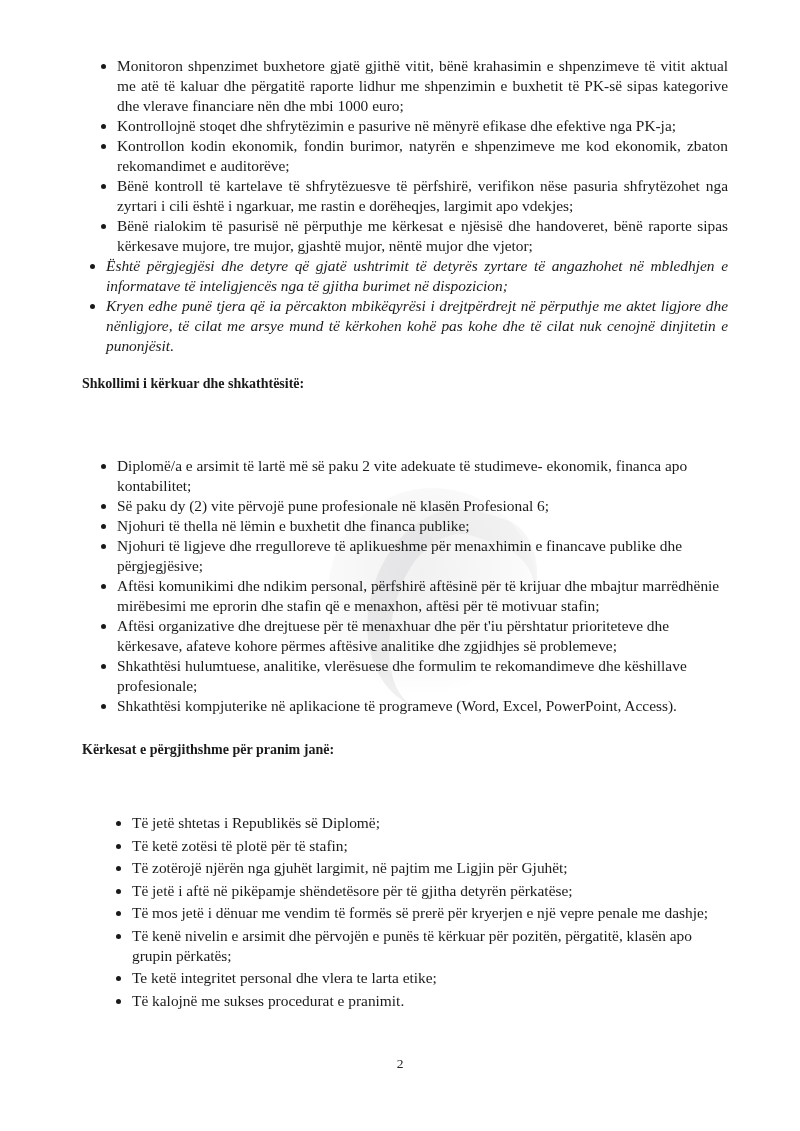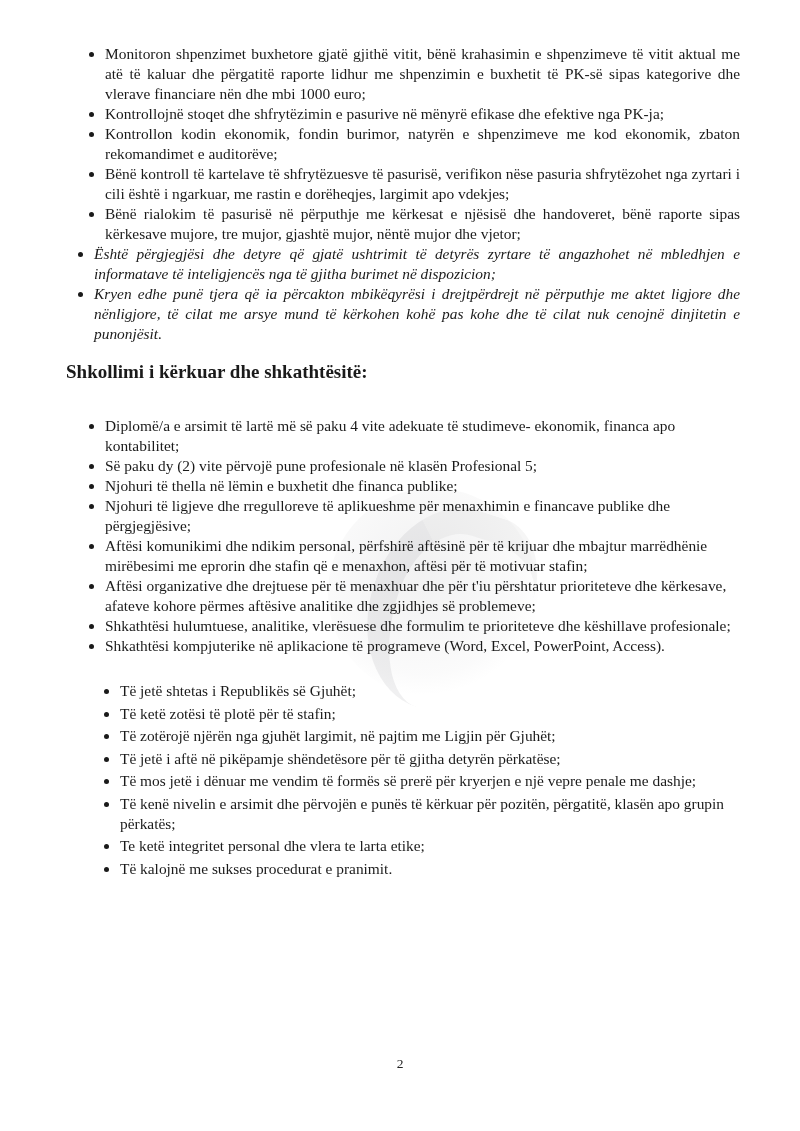--- a/index.html
+++ b/index.html
@@ -43,21 +43,21 @@
   .watermark .wm-swoosh {
     position: absolute;
     left: 52px; top: 18px;
     width: 130px; height: 180px;
     border-left: 26px solid rgba(110,110,115,0.10);
     border-top: 26px solid rgba(110,110,115,0.06);
     border-radius: 60% 40% 50% 60%;
     transform: rotate(18deg);
   }
   ul.bullets {
-    margin: 0;
+    margin: 12px;
     padding: 0 0 0 39px;
     list-style: disc outside;
     font-size: 15.4px;
     line-height: 20px;
   }
   ul.bullets li {
     margin: 0;
     padding: 0;
   }
   ul.justified {
@@ -67,24 +67,24 @@
     margin-left: -11px;
     font-style: italic;
   }
   ul.general {
     padding-left: 54px;
   }
   ul.general li {
     margin-bottom: 2.5px;
   }
   .heading {
-    font-size: 19px;
+    font-size: 14px;
     font-weight: bold;
     line-height: 21px;
-    margin: 0;
+    margin: 16px;
   }
   .heading.h-education {
     margin-top: 17px;
   }
   .spacer-after-h1 { height: 34px; }
   .heading.h-general {
     margin-top: 23px;
   }
   .spacer-after-h2 { height: 25px; }
   .page-footer {
@@ -105,46 +105,47 @@
   <div class="wm-circle"></div>
   <div class="wm-swoosh"></div>
 </div>
 
 <div class="doc">
 
   <ul class="bullets justified">
     <li>Monitoron shpenzimet buxhetore gjatë gjithë vitit, bënë krahasimin e shpenzimeve të vitit aktual me atë të kaluar dhe përgatitë raporte lidhur me shpenzimin e buxhetit të PK-së sipas kategorive dhe vlerave financiare nën dhe mbi 1000 euro;</li>
     <li>Kontrollojnë stoqet dhe shfrytëzimin e pasurive në mënyrë efikase dhe efektive nga PK-ja;</li>
     <li>Kontrollon kodin ekonomik, fondin burimor, natyrën e shpenzimeve me kod ekonomik, zbaton rekomandimet e auditorëve;</li>
-    <li>Bënë kontroll të kartelave të shfrytëzuesve të pasurisë, verifikon nëse pasuria shfrytëzohet nga zyrtari i cili është i ngarkuar, me rastin e dorëheqjes, largimit apo vdekjes;</li>
+    <li>Bënë kontroll të kartelave të shfrytëzuesve të përfshirë, verifikon nëse pasuria shfrytëzohet nga zyrtari i cili është i ngarkuar, me rastin e dorëheqjes, largimit apo vdekjes;</li>
     <li>Bënë rialokim të pasurisë në përputhje me kërkesat e njësisë dhe handoveret, bënë raporte sipas kërkesave mujore, tre mujor, gjashtë mujor, nëntë mujor dhe vjetor;</li>
     <li class="outdent">Është përgjegjësi dhe detyre që gjatë ushtrimit të detyrës zyrtare të angazhohet në mbledhjen e informatave të inteligjencës nga të gjitha burimet në dispozicion;</li>
     <li class="outdent">Kryen edhe punë tjera që ia përcakton mbikëqyrësi i drejtpërdrejt në përputhje me aktet ligjore dhe nënligjore, të cilat me arsye mund të kërkohen kohë pas kohe dhe të cilat nuk cenojnë dinjitetin e punonjësit.</li>
   </ul>
 
   <h2 class="heading h-education">Shkollimi i kërkuar dhe shkathtësitë:</h2>
 
   <div class="spacer-after-h1"></div>
 
   <ul class="bullets">
-    <li>Diplomë/a e arsimit të lartë më së paku 4 vite adekuate të studimeve- ekonomik, financa apo kontabilitet;</li>
-    <li>Së paku dy (2) vite përvojë pune profesionale në klasën Profesional 5;</li>
+    <li>Diplomë/a e arsimit të lartë më së paku 2 vite adekuate të studimeve- ekonomik, financa apo kontabilitet;</li>
+    <li>Së paku dy (2) vite përvojë pune profesionale në klasën Profesional 6;</li>
     <li>Njohuri të thella në lëmin e buxhetit dhe financa publike;</li>
     <li>Njohuri të ligjeve dhe rregulloreve të aplikueshme për menaxhimin e financave publike dhe përgjegjësive;</li>
     <li>Aftësi komunikimi dhe ndikim personal, përfshirë aftësinë për të krijuar dhe mbajtur marrëdhënie mirëbesimi me eprorin dhe stafin që e menaxhon, aftësi për të motivuar stafin;</li>
     <li>Aftësi organizative dhe drejtuese për të menaxhuar dhe  për t'iu përshtatur prioriteteve dhe kërkesave, afateve kohore përmes aftësive analitike dhe zgjidhjes së problemeve;</li>
-    <li>Shkathtësi hulumtuese, analitike, vlerësuese dhe formulim te prioriteteve dhe këshillave profesionale;</li>
+    <li>Shkathtësi hulumtuese, analitike, vlerësuese dhe formulim te rekomandimeve dhe këshillave profesionale;</li>
     <li>Shkathtësi kompjuterike në aplikacione të programeve (Word, Excel, PowerPoint, Access).</li>
   </ul>
 
+  <h2 class="heading h-general">Kërkesat e përgjithshme për pranim janë:</h2>
 
   <div class="spacer-after-h2"></div>
 
   <ul class="bullets general">
-    <li>Të jetë shtetas i Republikës së Gjuhët;</li>
+    <li>Të jetë shtetas i Republikës së Diplomë;</li>
     <li>Të ketë zotësi të plotë për të stafin;</li>
     <li>Të zotërojë njërën nga gjuhët largimit, në pajtim me Ligjin për Gjuhët;</li>
     <li>Të jetë i aftë në pikëpamje shëndetësore për të gjitha detyrën përkatëse;</li>
     <li>Të mos jetë i dënuar me vendim të formës së prerë për kryerjen e një vepre penale me dashje;</li>
     <li>Të kenë nivelin e arsimit dhe përvojën e punës të kërkuar për pozitën, përgatitë, klasën apo grupin përkatës;</li>
     <li>Te ketë integritet personal dhe vlera te larta etike;</li>
     <li>Të kalojnë me sukses procedurat e pranimit.</li>
   </ul>
 
 </div>

